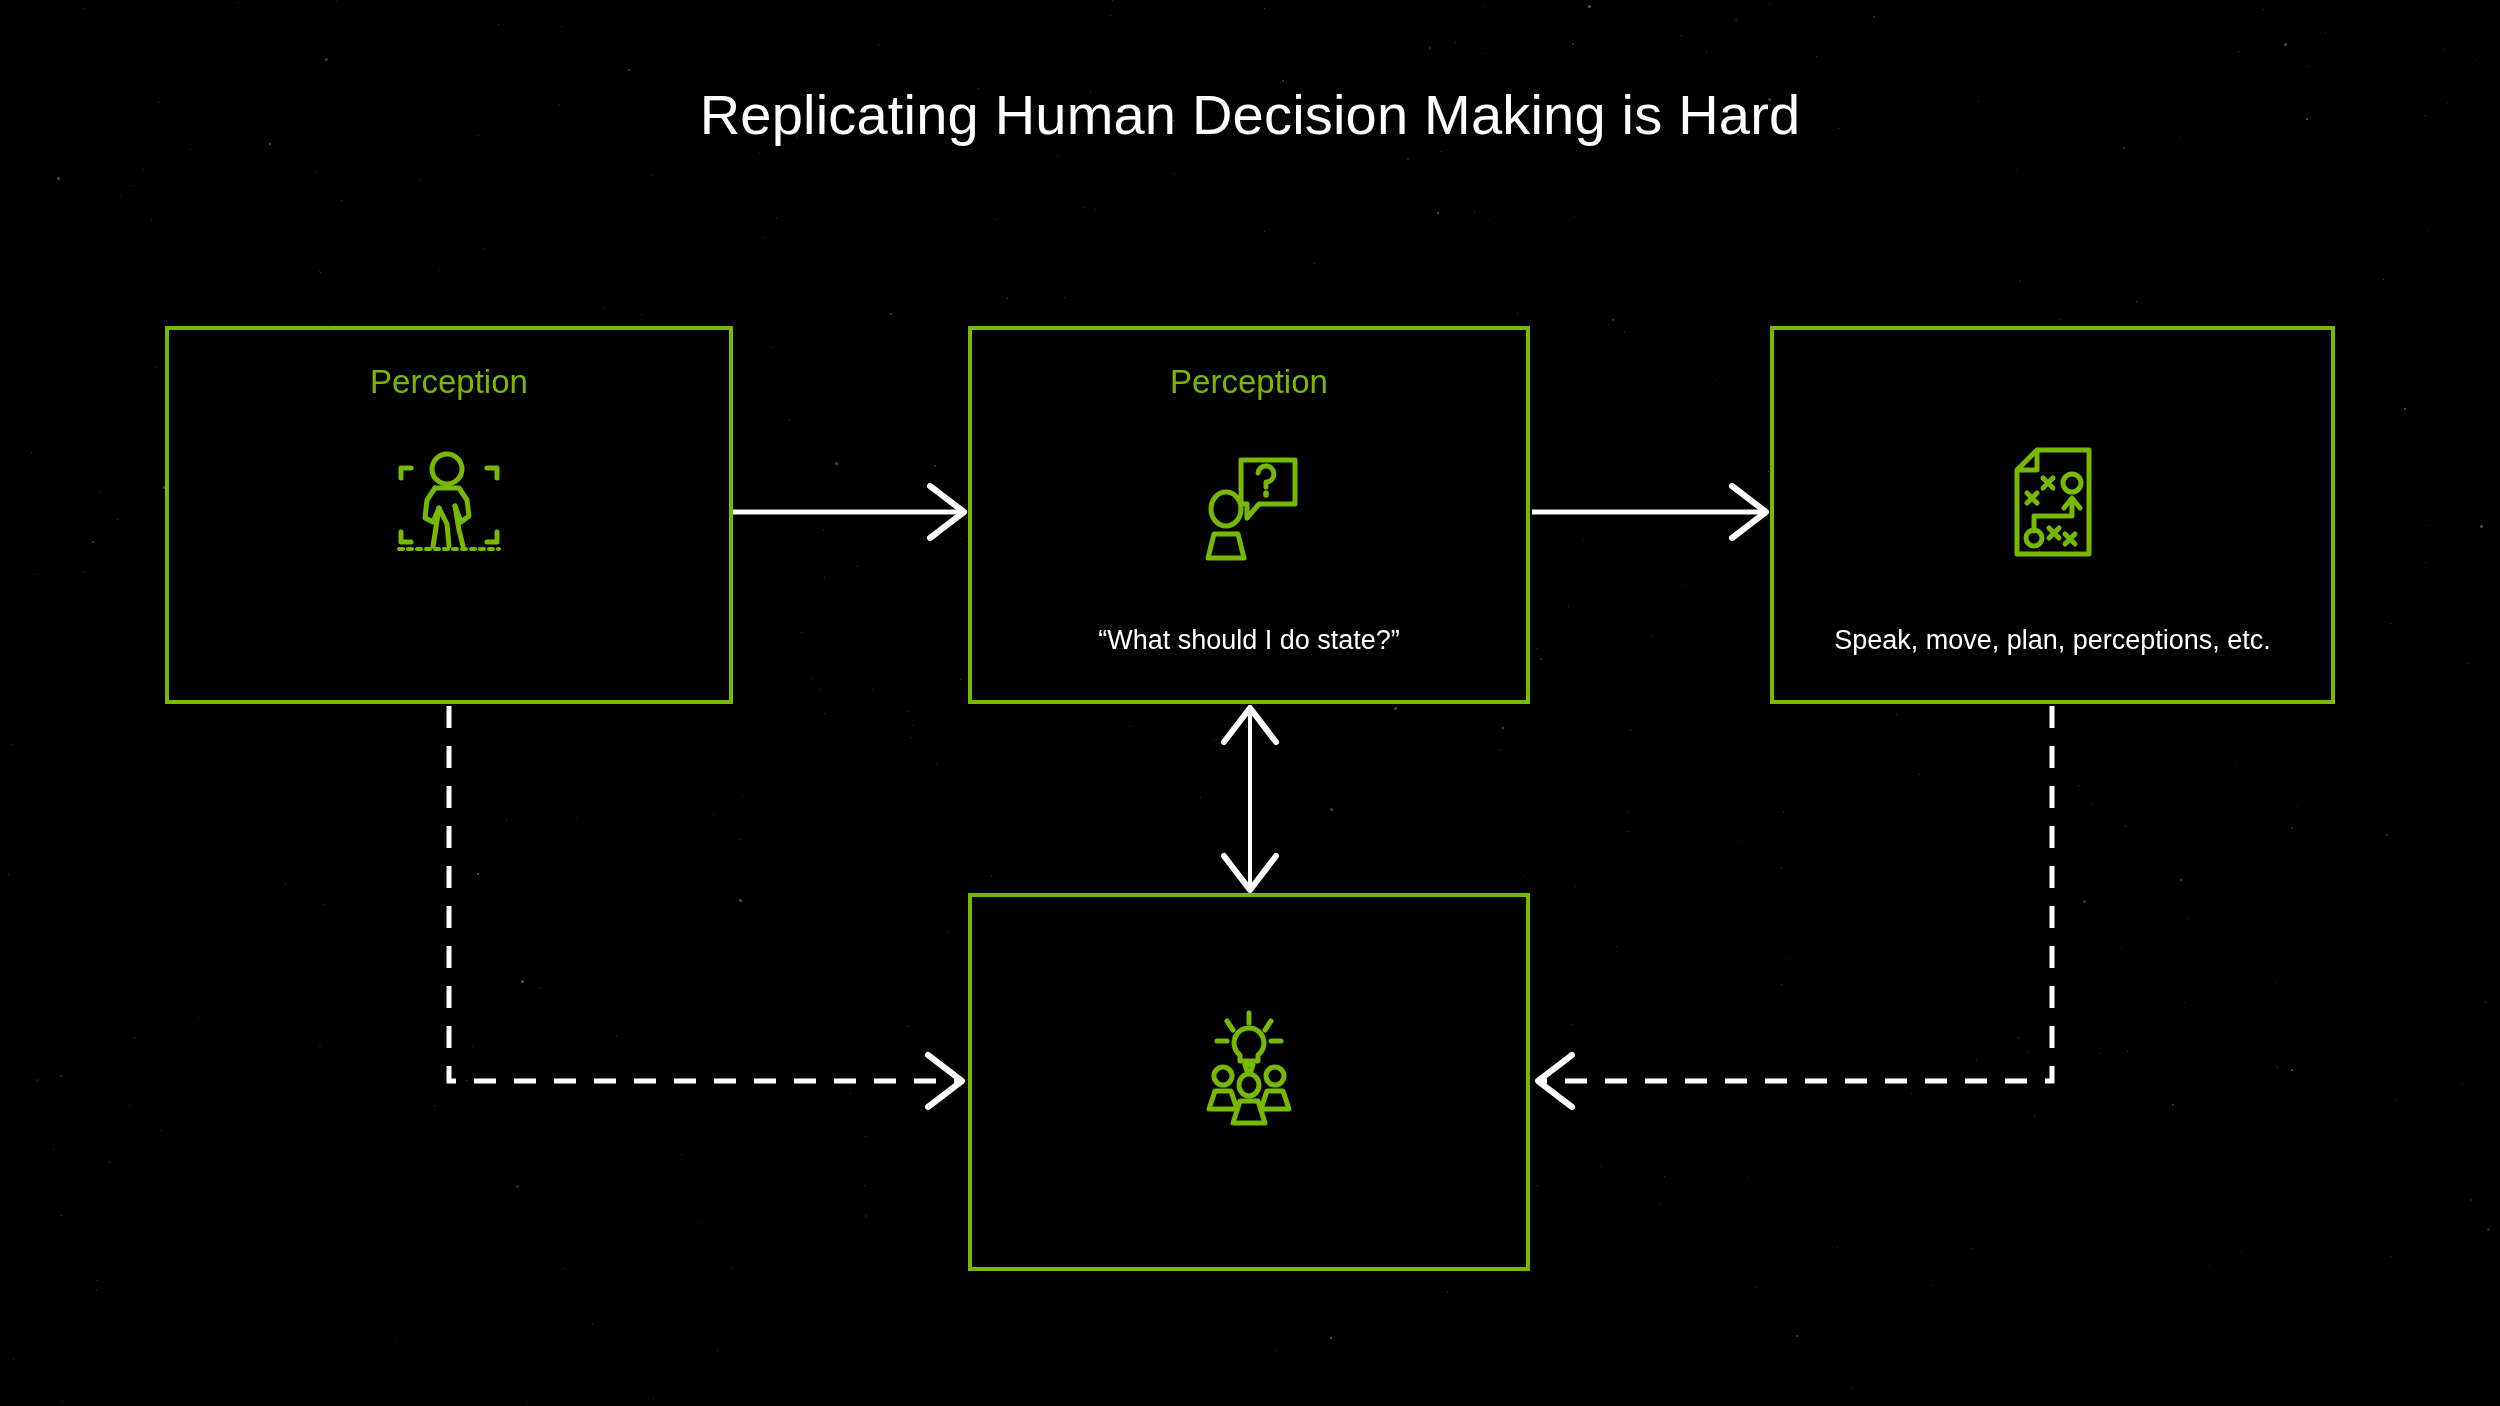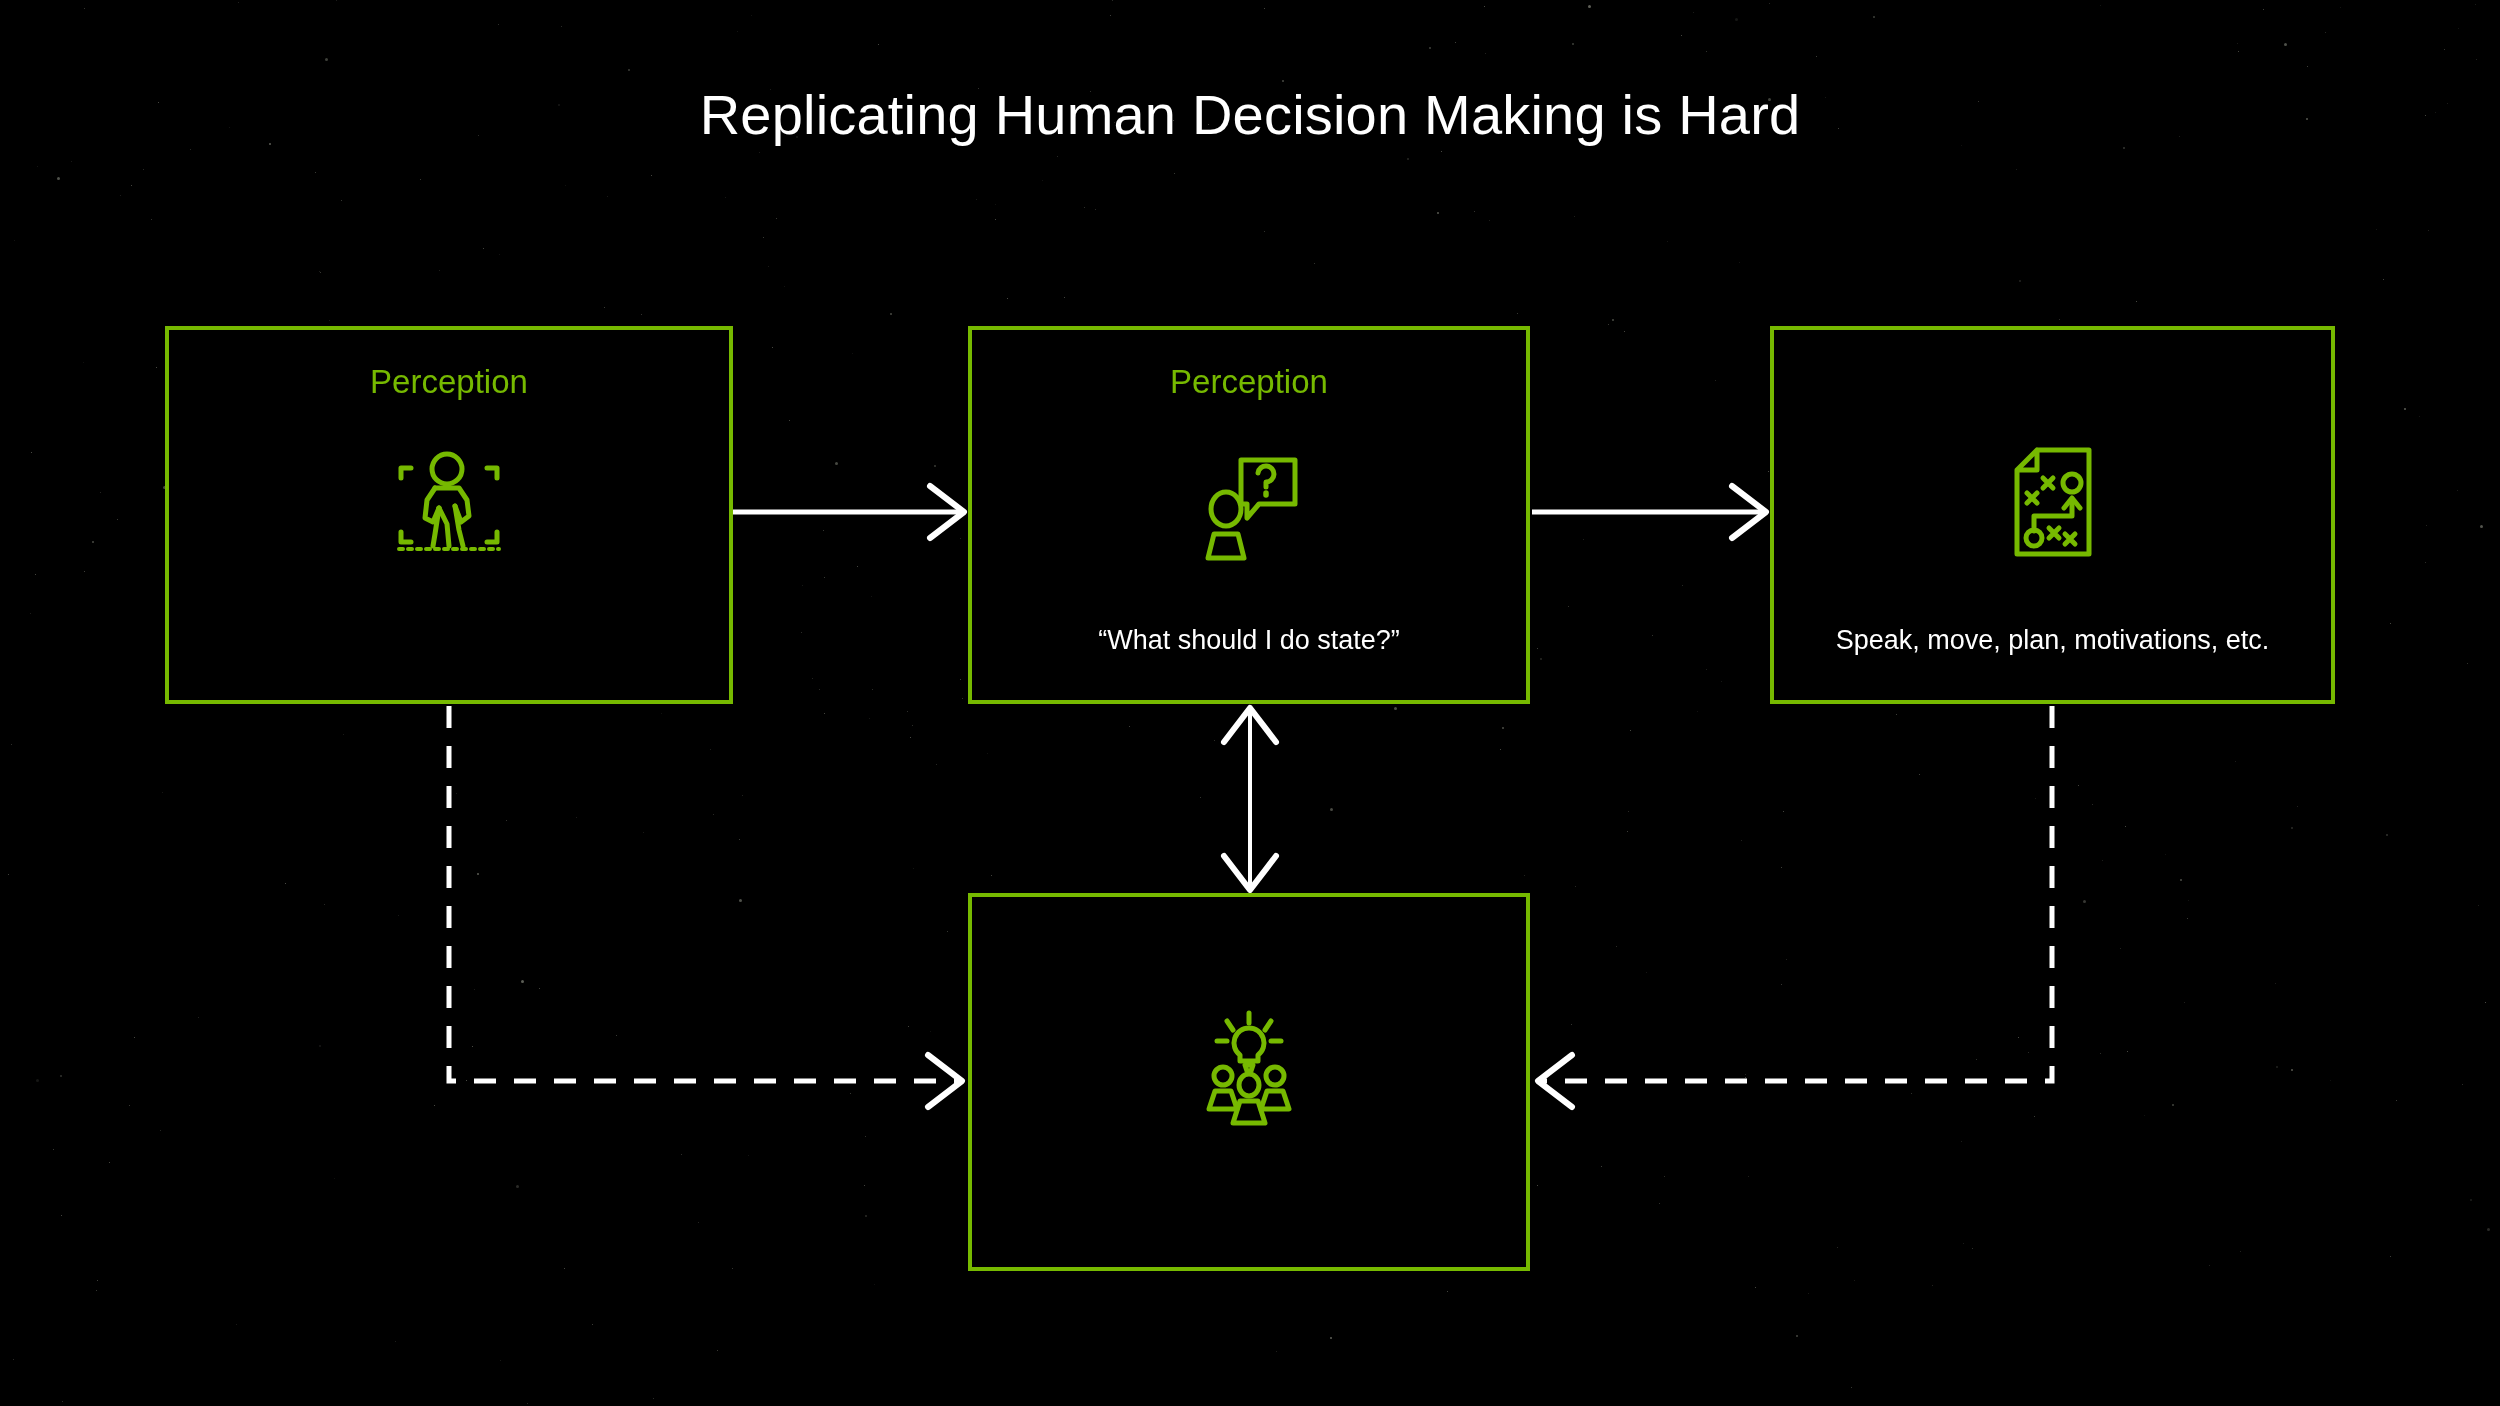--- a/index.html
+++ b/index.html
@@ -623,21 +623,21 @@
 
         <polyline points="41,89 41,74 79,74 79,58"></polyline>
         <polyline points="71,66 79,56 87,66"></polyline>
 
         <circle cx="41" cy="96" r="8"></circle>
 
         <path d="M56,86 L66,96 M66,86 L56,96"></path>
         <path d="M72,92 L82,102 M82,92 L72,102"></path>
       </svg>
     </div>
-    <div class="node-caption">Speak, move, plan, motivations, etc.</div>
+    <div class="node-caption">Speak, move, plan, perceptions, etc.</div>
   </div>
 
   <div class="node-box" id="box-memory">
     <div class="node-icon">
       <svg viewBox="0 0 120 120" fill="none" stroke="#76b900" stroke-width="5" stroke-linecap="round" stroke-linejoin="round">
 
         <line x1="60" y1="4" x2="60" y2="14"></line>
         <line x1="38" y1="12" x2="44" y2="21"></line>
         <line x1="82" y1="12" x2="76" y2="21"></line>
         <line x1="28" y1="32" x2="38" y2="32"></line>

